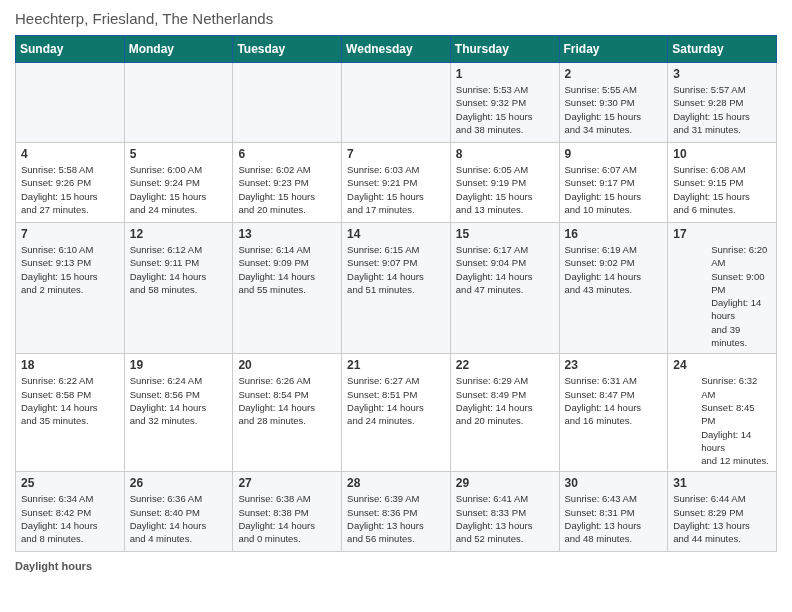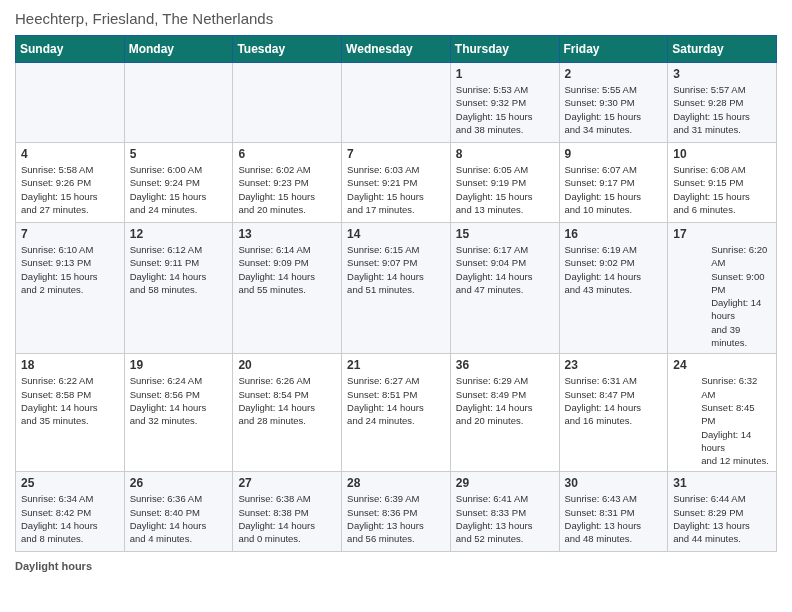--- a/index.html
+++ b/index.html
@@ -277,21 +277,21 @@
 and 28 minutes.</div>
         </td>
         <td>
           <span class="day-number">21</span>
           <div class="day-info" style="white-space: pre-line;">Sunrise: 6:27 AM
 Sunset: 8:51 PM
 Daylight: 14 hours
 and 24 minutes.</div>
         </td>
         <td>
-          <span class="day-number">36</span>
+          <span class="day-number">22</span>
           <div class="day-info" style="white-space: pre-line;">Sunrise: 6:29 AM
 Sunset: 8:49 PM
 Daylight: 14 hours
 and 20 minutes.</div>
         </td>
         <td>
           <span class="day-number">23</span>
           <div class="day-info" style="white-space: pre-line;">Sunrise: 6:31 AM
 Sunset: 8:47 PM
 Daylight: 14 hours

